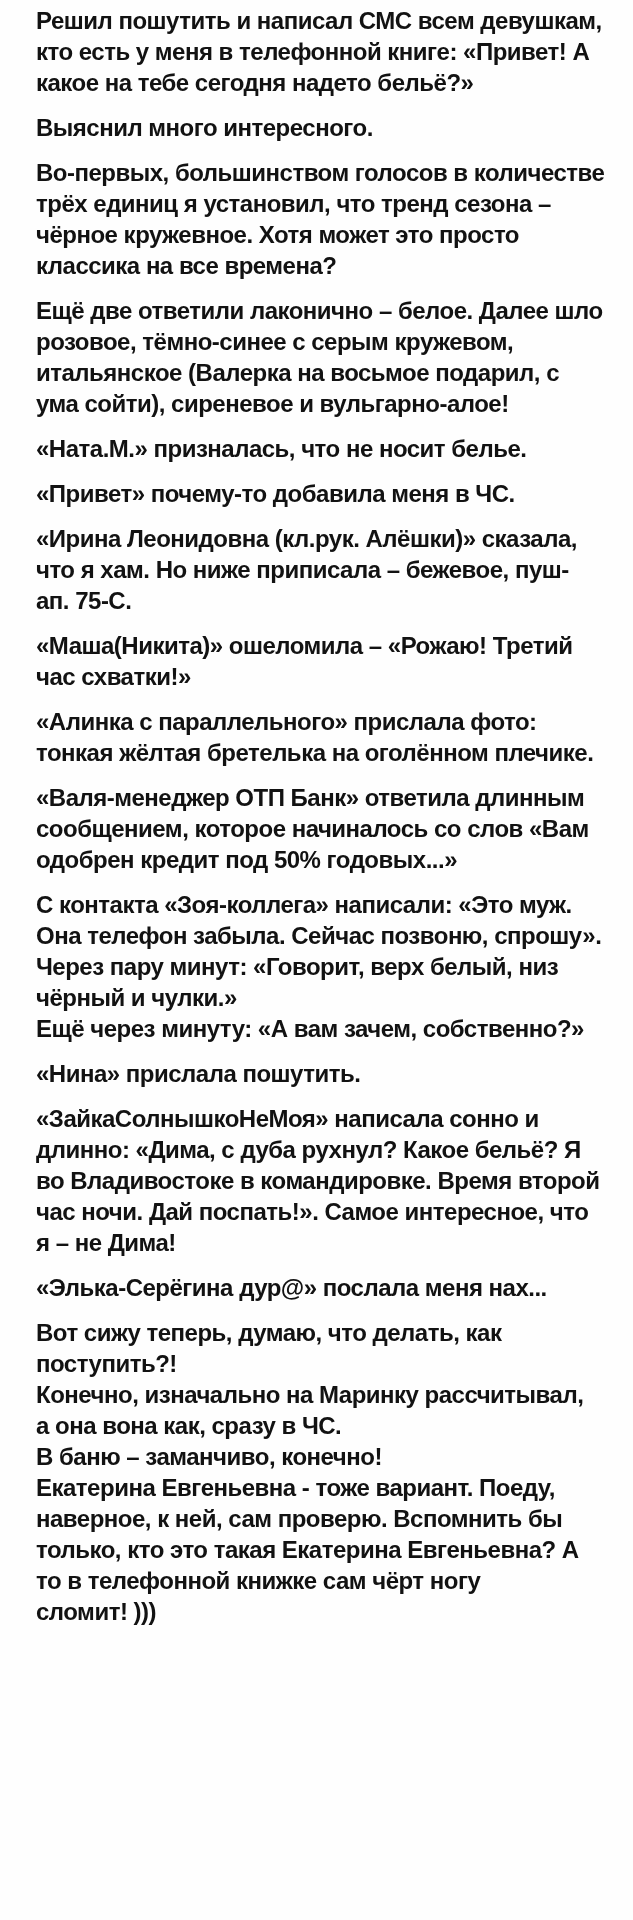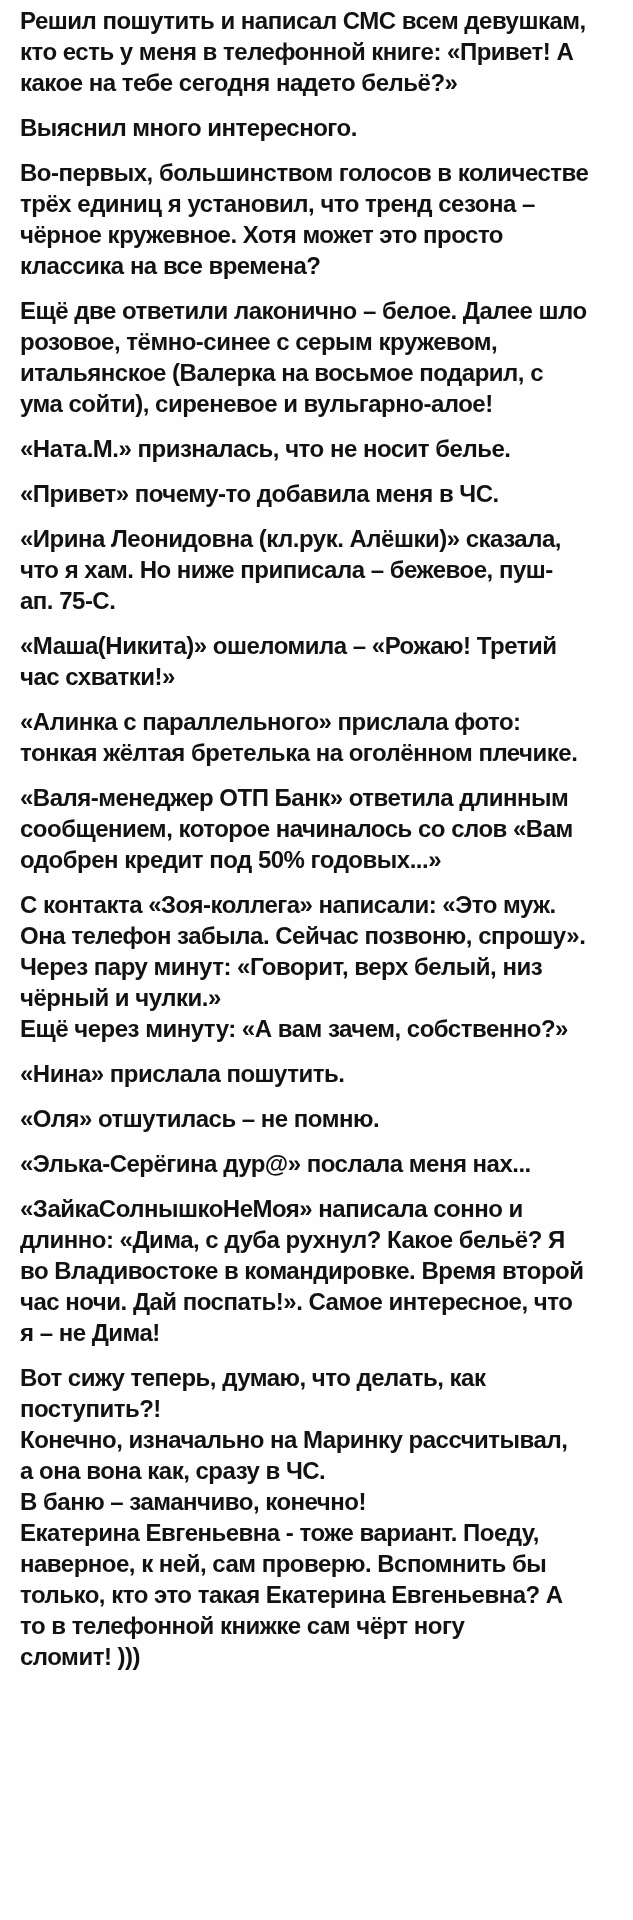--- a/index.html
+++ b/index.html
@@ -11,21 +11,21 @@
     height: 1920px;
     background: #fefefe;
     overflow: hidden;
   }
   .story {
     box-sizing: border-box;
     width: 633px;
     padding: 5px 18px 0 20px;
   }
   .para {
-    margin: 0 0 14px 0;
+    margin: 0 0 14px 16px;
     font-family: "Liberation Sans", sans-serif;
     font-weight: 700;
     font-size: 24px;
     line-height: 31px;
     letter-spacing: -0.5px;
     color: #121212;
     white-space: pre-line; 
     -webkit-font-smoothing: antialiased;
   }
 </style>
@@ -56,27 +56,26 @@
 тонкая жёлтая бретелька на оголённом плечике.</p>
   <p class="para">«Валя-менеджер ОТП Банк» ответила длинным
 сообщением, которое начиналось со слов «Вам
 одобрен кредит под 50% годовых...»</p>
   <p class="para">С контакта «Зоя-коллега» написали: «Это муж.
 Она телефон забыла. Сейчас позвоню, спрошу».
 Через пару минут: «Говорит, верх белый, низ
 чёрный и чулки.»
 Ещё через минуту: «А вам зачем, собственно?»</p>
   <p class="para">«Нина» прислала пошутить.</p>
-  <p class="para">«Оля» отшутилась – не помню.</p>
-  <p class="para">«Элька-Серёгина дур@» послала меня нах...</p>
   <p class="para">«ЗайкаСолнышкоНеМоя» написала сонно и
 длинно: «Дима, с дуба рухнул? Какое бельё? Я
 во Владивостоке в командировке. Время второй
 час ночи. Дай поспать!». Самое интересное, что
 я – не Дима!</p>
+  <p class="para">«Элька-Серёгина дур@» послала меня нах...</p>
   <p class="para">Вот сижу теперь, думаю, что делать, как
 поступить?!
 Конечно, изначально на Маринку рассчитывал,
 а она вона как, сразу в ЧС.
 В баню – заманчиво, конечно!
 Екатерина Евгеньевна - тоже вариант. Поеду,
 наверное, к ней, сам проверю. Вспомнить бы
 только, кто это такая Екатерина Евгеньевна? А
 то в телефонной книжке сам чёрт ногу
 сломит! )))</p>

